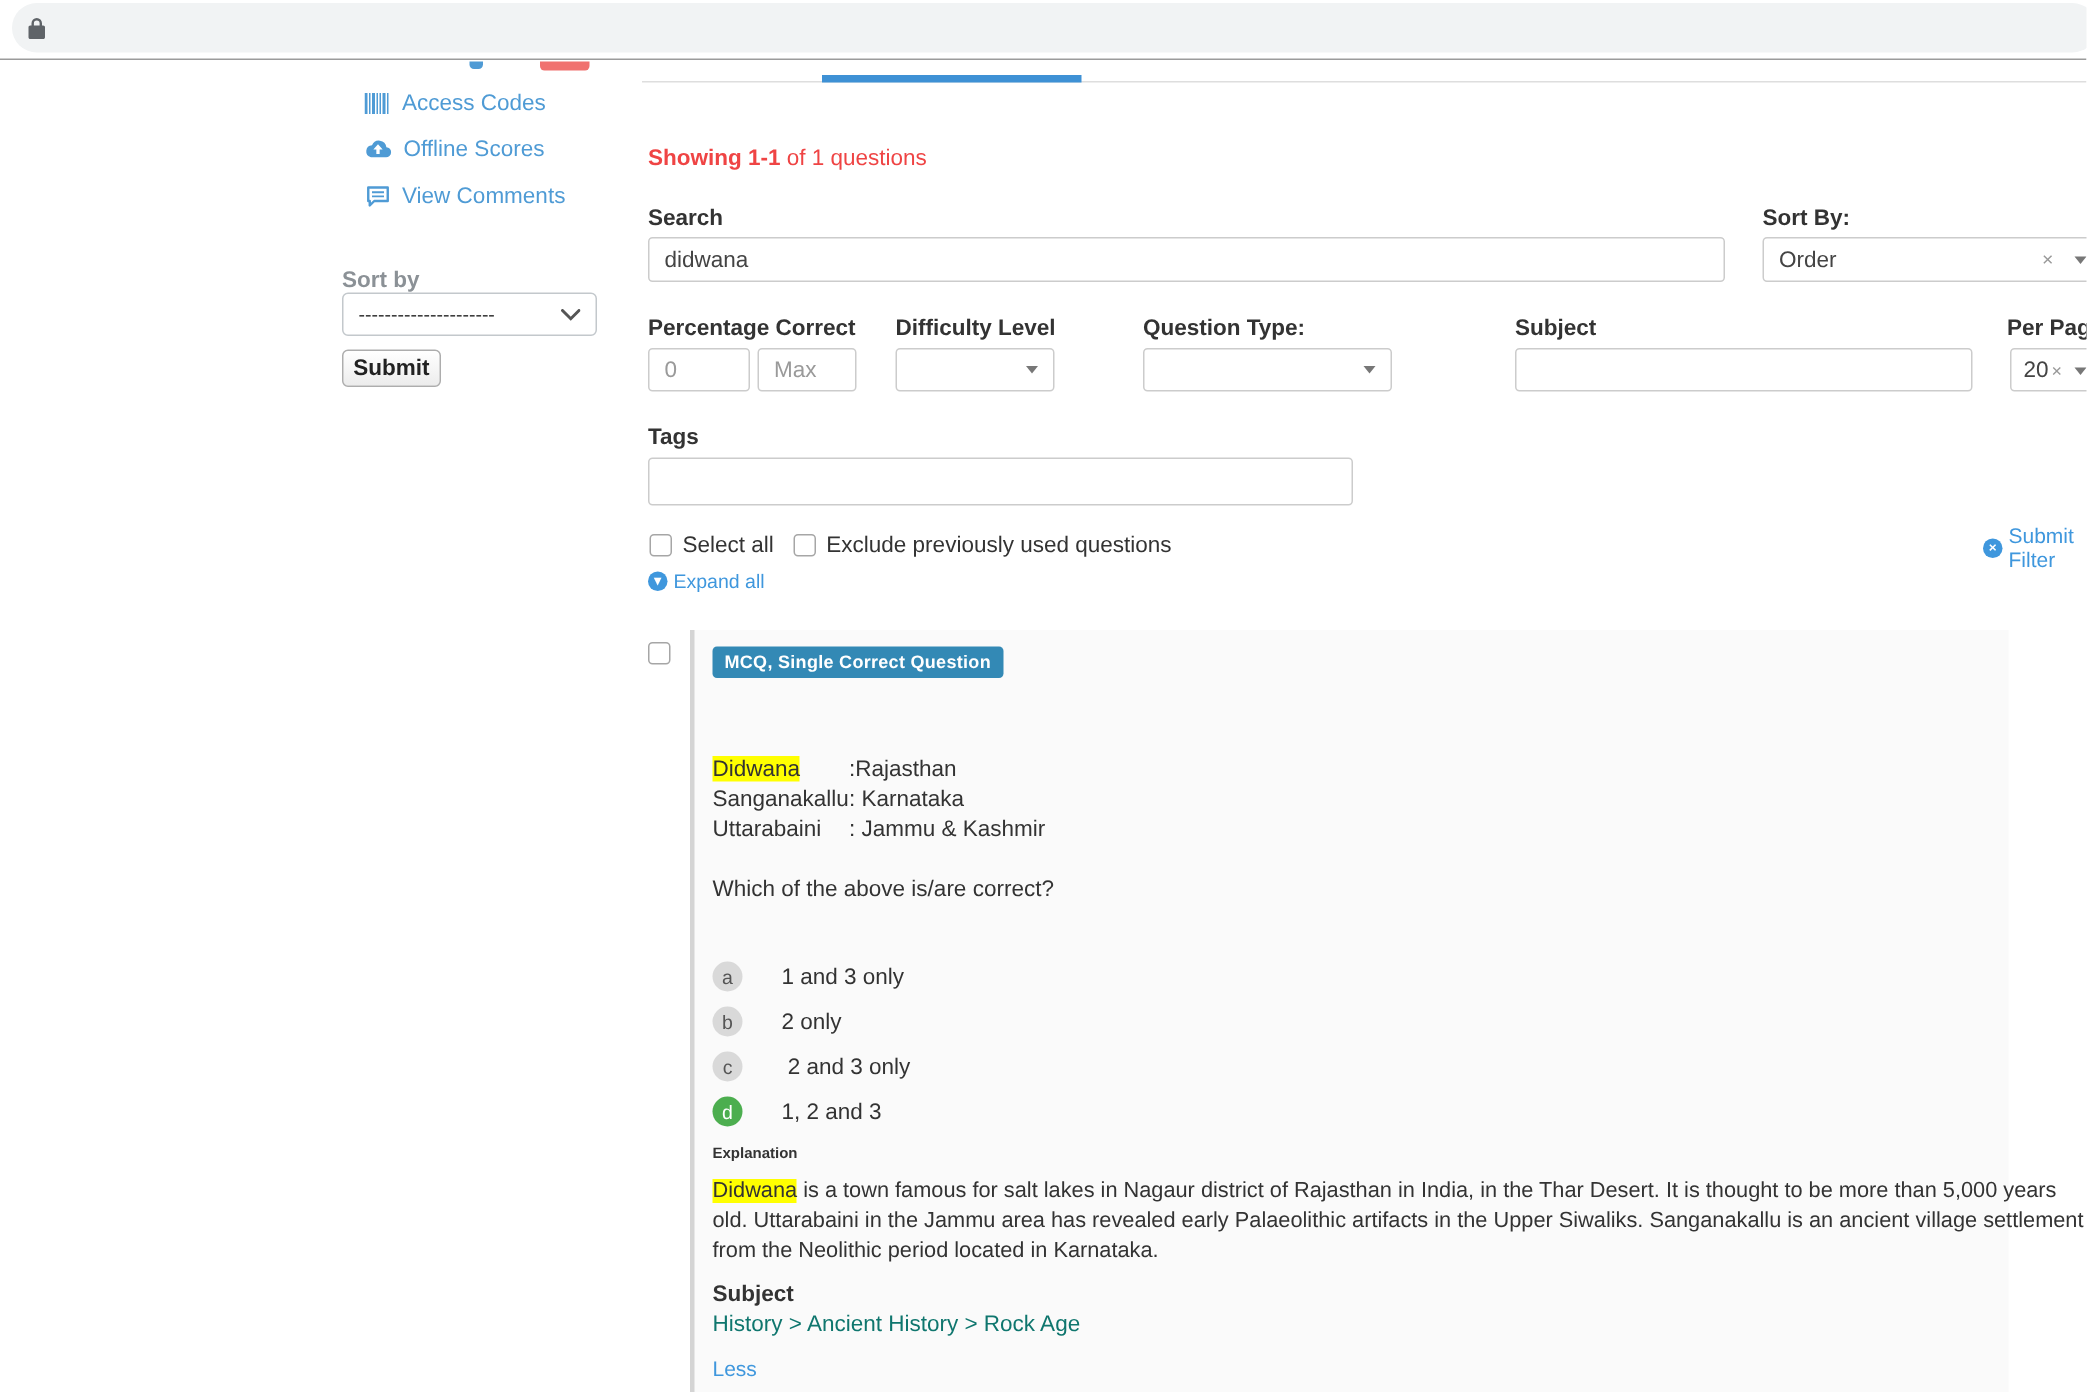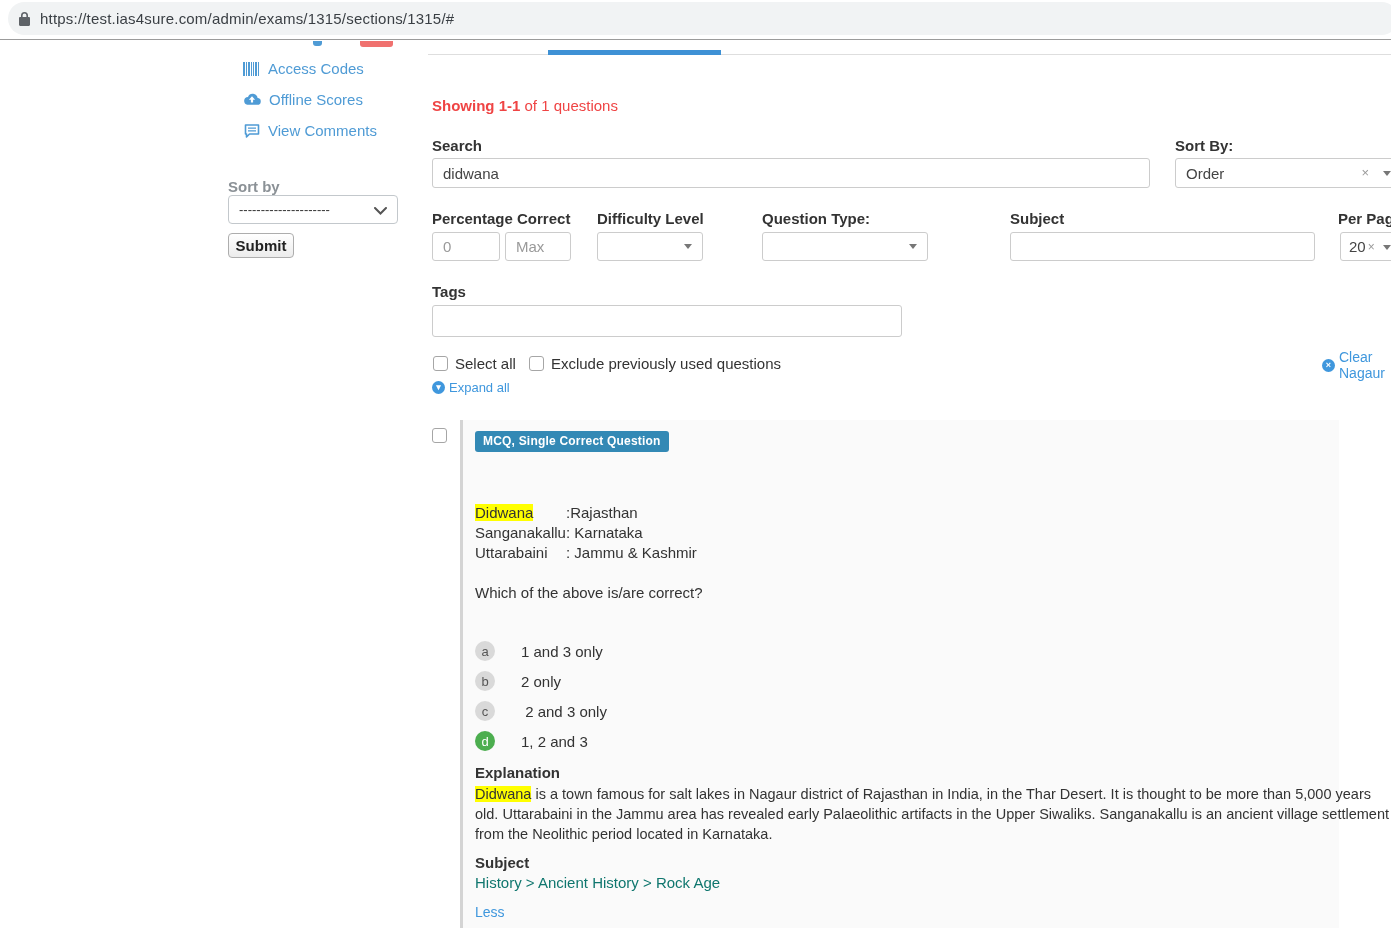--- a/index.html
+++ b/index.html
@@ -111,37 +111,36 @@
   .site-row { display:flex; }
   .site-name-cell { display:inline-block; min-width:91px; }
   .hl { background:#ffff00; }
   .q-prompt { left:12px; top:164px; }
   .q-options { left:12px; top:221px; }
   .opt-row { display:flex; align-items:center; height:20px; margin-bottom:10px; }
   .opt-circle { width:20px; height:20px; border-radius:50%; background:#d9d9d9; color:#555;
                 font-size:13px; display:flex; align-items:center; justify-content:center; }
   .opt-circle.is-correct { background:#4cae4f; color:#fff; }
   .opt-text { margin-left:26px; font-size:15px; color:#333; white-space:pre-wrap; }
-  .expl-label { left:12px; top:344px; font-weight:700; font-size:15px; }
+  .expl-label { left:12px; top:344px; font-weight:700; font-size:10px; }
   .expl-text  { left:12px; top:364px; width:916px; font-size:14.5px; line-height:20px; color:#333; }
   .subj-label { left:12px; top:434px; font-weight:700; font-size:15px; }
   .subj-value { left:12px; top:454px; font-size:15px; color:#0f766e; }
   .less-link  { left:12px; top:484px; font-size:14px; color:#3f97dd; cursor:pointer; }
 </style>
 </head>
 <body>
 
 <div class="chrome">
   <div class="addr-bar">
     <span class="lock">
       <svg width="13" height="16" viewBox="0 0 13 16">
           <path d="M6.5 1a3.5 3.5 0 0 0-3.5 3.5V6H2.2C1.5 6 1 6.5 1 7.2v6.6C1 14.5 1.5 15 2.2 15h8.6c.7 0 1.2-.5 1.2-1.2V7.2C12 6.5 11.5 6 10.8 6H10V4.5A3.5 3.5 0 0 0 6.5 1zm0 1.6a1.9 1.9 0 0 1 1.9 1.9V6H4.6V4.5a1.9 1.9 0 0 1 1.9-1.9z" fill="#5f6368"></path>
         </svg>
     </span>
-    <span class="url">https://test.ias4sure.com/admin/exams/1315/sections/1315/#</span>
   </div>
 </div>
 
 <div class="frag-blue"></div>
 <div class="frag-red"></div>
 <div class="tab-line"></div>
 <div class="tab-active"></div>
 
 <div class="side-item" id="si-access">
   <span class="si-icon">
@@ -228,21 +227,21 @@
 
 <div class="check-row">
   <span class="cb"></span>
   <span class="cb-label">Select all</span>
   <span class="cb"></span>
   <span class="cb-label">Exclude previously used questions</span>
 </div>
 
 <div class="blue-link" id="clear-filter">
   <span class="mini-circle">×</span>
-  <span>Clear Nagaur</span>
+  <span>Submit Filter</span>
 </div>
 
 <div class="blue-link" id="expand-all">
   <span class="mini-circle">▾</span>
   <span>Expand all</span>
 </div>
 
 <span class="cb q-checkbox"></span>
 
 <div class="card">

